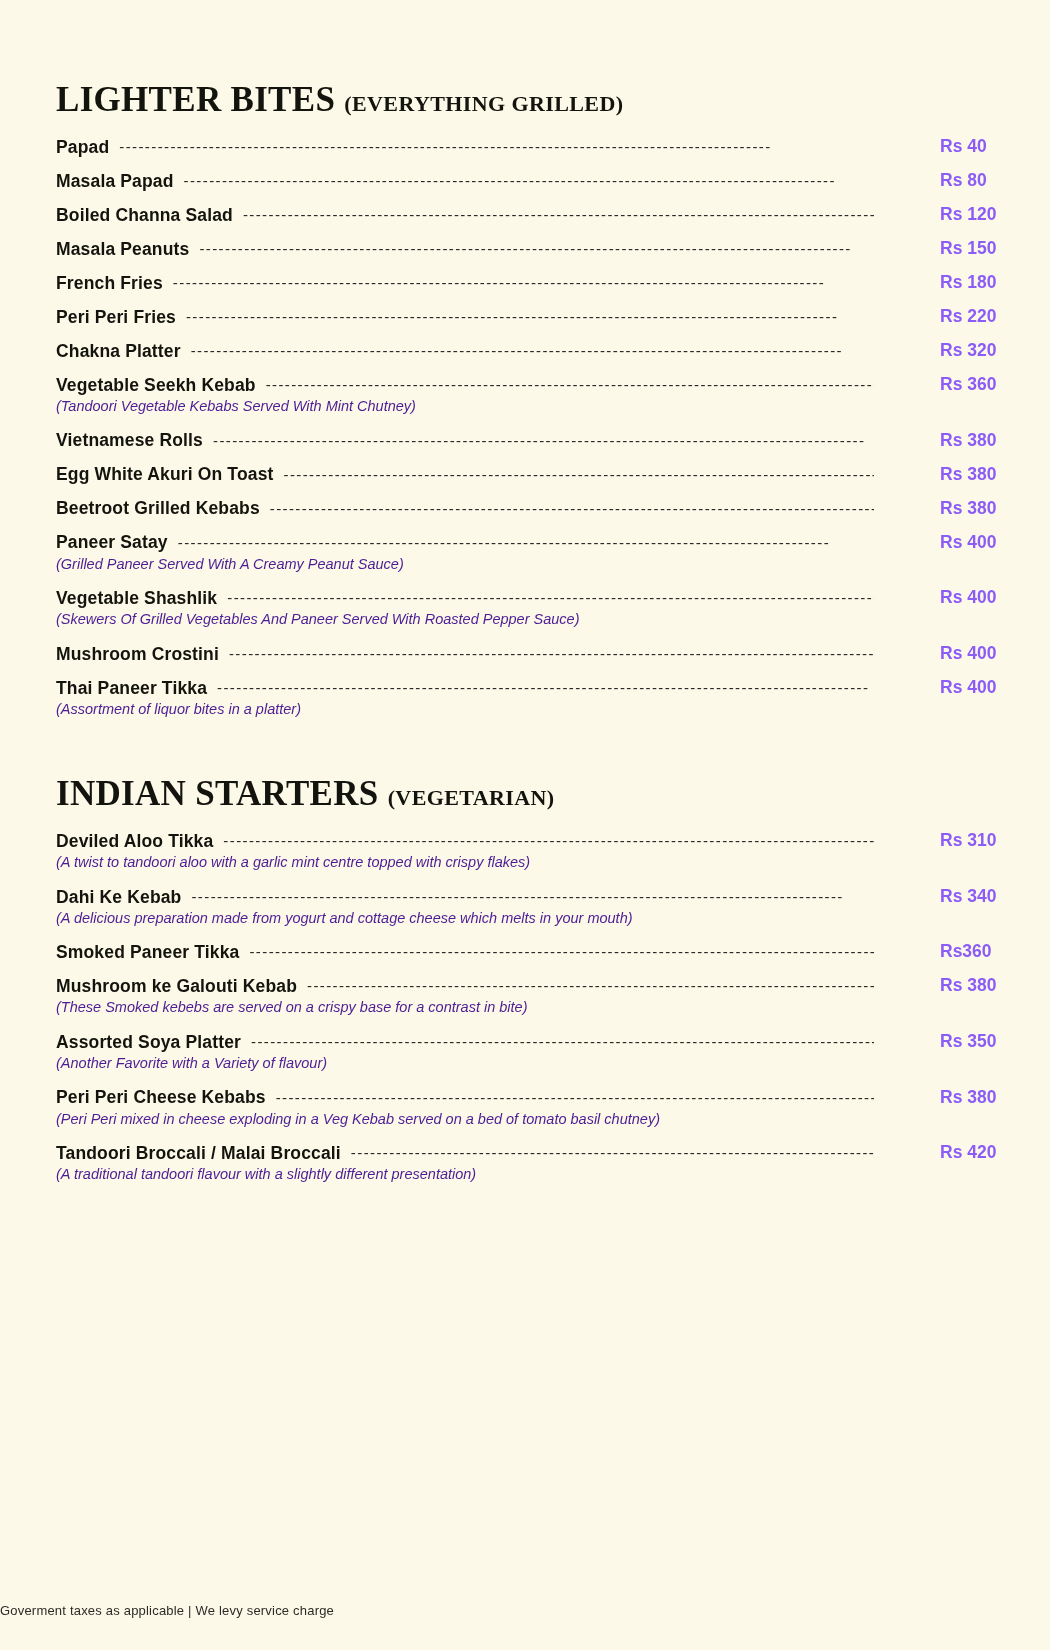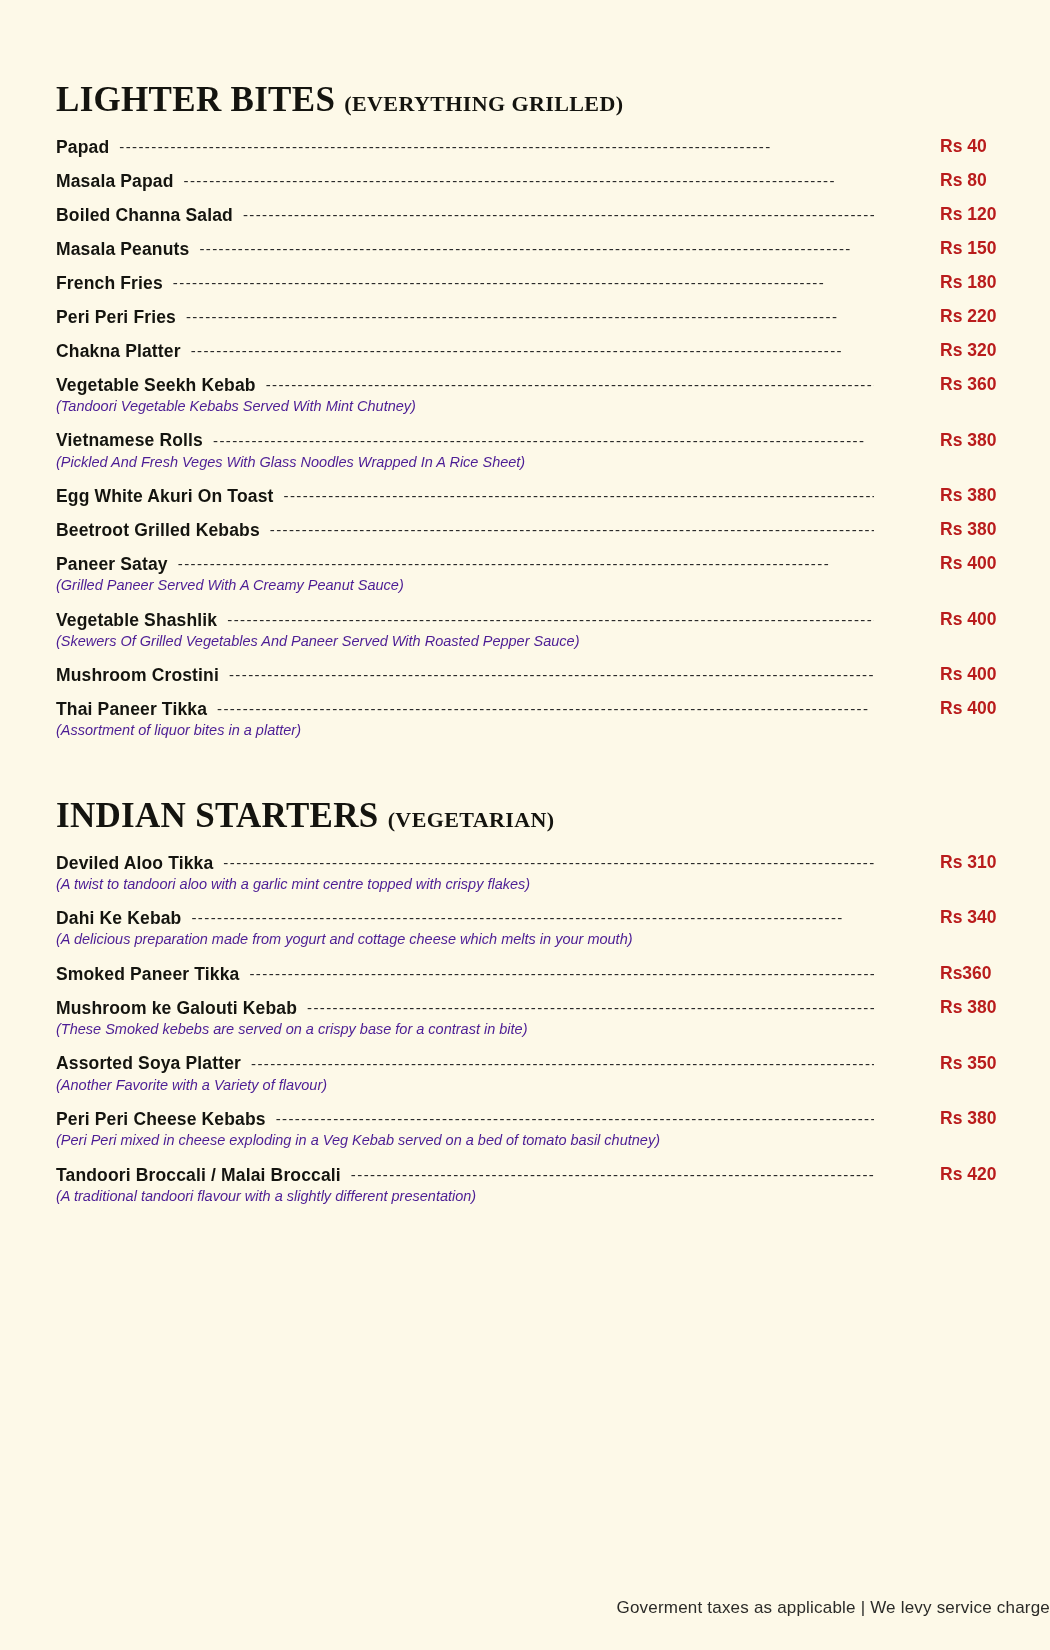--- a/index.html
+++ b/index.html
@@ -77,40 +77,40 @@
     color: #2a2a2a;
     line-height: 1;
     height: 14px;
   }
   .price {
     width: 112px;
     flex: 0 0 112px;
     text-align: left;
     font-size: 17.5px;
     font-weight: bold;
-    color: #b91c1c;
+    color: #8b5cf6;
     white-space: nowrap;
     padding-left: 58px;
     box-sizing: border-box;
   }
   .desc {
     font-size: 14.5px;
     font-style: italic;
     color: #4c1d95;
     margin-top: 2px;
     line-height: 1.35;
     max-width: 720px;
   }
   .footer {
     position: absolute;
     left: 0;
     right: 0;
     bottom: 32px;
-    text-align: right;
-    font-size: 17px;
+    text-align: left;
+    font-size: 13px;
     color: #2b2b28;
     letter-spacing: 0.2px;
   }
   .gap-lg { height: 42px; }
 </style>
 </head>
 <body>
 
 <div class="page">
 
@@ -185,21 +185,20 @@
         </div>
         <div class="desc">(Tandoori Vegetable Kebabs Served With Mint Chutney)</div>
       </div>
 
       <div class="item">
         <div class="item-line">
           <span class="item-name">Vietnamese Rolls</span>
           <span class="dots">------------------------------------------------------------------------------------------------------</span>
           <span class="price">Rs 380</span>
         </div>
-        <div class="desc">(Pickled And Fresh Veges With Glass Noodles Wrapped In A Rice Sheet)</div>
       </div>
 
       <div class="item">
         <div class="item-line">
           <span class="item-name">Egg White Akuri On Toast</span>
           <span class="dots">------------------------------------------------------------------------------------------------------</span>
           <span class="price">Rs 380</span>
         </div>
       </div>
 

